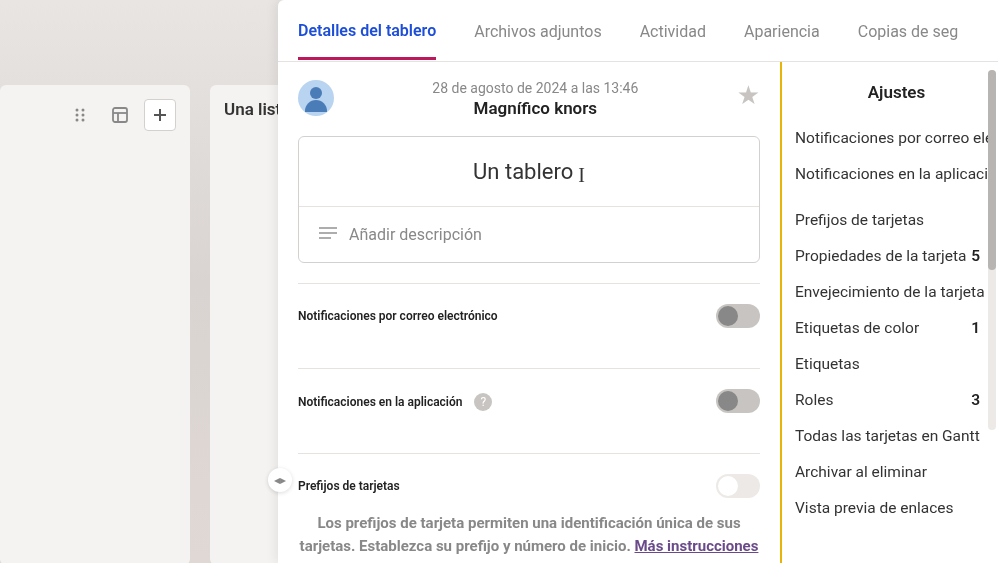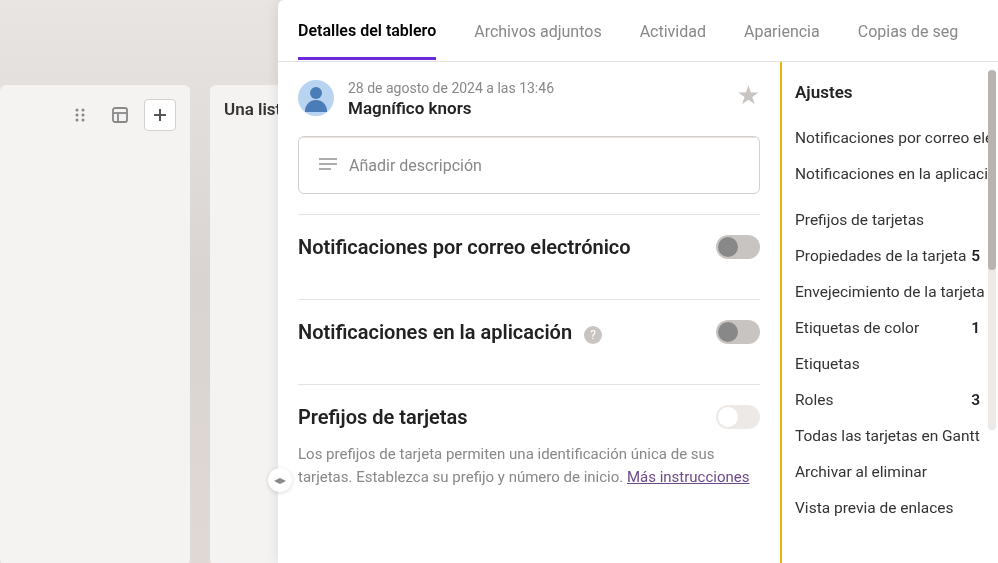--- a/index.html
+++ b/index.html
@@ -79,37 +79,38 @@
       gap: 38px;
     }
     .tab {
       font-size: 16px;
       color: #888;
       cursor: pointer;
       padding: 20px 0 18px 0;
       white-space: nowrap;
     }
     .tab.active {
-      color: #000000;
-      font-weight: 600;
-      border-bottom: 3px solid #6d28d9;
+      color: #1d4ed8;
+      font-weight: 600;
+      border-bottom: 3px solid #be185d;
       padding-bottom: 17px;
     }
     .tab-badge {
       width: 16px;
       height: 16px;
       background: #8e6bb8;
       border-radius: 4px;
       display: inline-block;
       margin-left: auto;
     }
     .panel-body {
       display: flex;
       flex: 1;
       overflow: hidden;
+      text-align: center;
     }
     .main {
       flex: 1;
       padding: 18px 20px;
       overflow-y: auto;
     }
     .header-row {
       display: flex;
       align-items: flex-start;
       gap: 14px;
@@ -184,21 +185,21 @@
       border-top: 1px solid #e5e2e0;
       padding: 20px 0;
       margin-top: 20px;
     }
     .section-header {
       display: flex;
       align-items: center;
       justify-content: space-between;
     }
     .section-title {
-      font-size: 20px;
+      font-size: 12px;
       font-weight: 600;
       color: #222;
     }
     .help-icon {
       width: 18px;
       height: 18px;
       border-radius: 50%;
       background: #c8c4c1;
       color: #fff;
       font-size: 12px;
@@ -229,20 +230,21 @@
       background: #ece9e7;
     }
     .toggle.light::after {
       background: #fff;
     }
     .section-desc {
       font-size: 15px;
       color: #888;
       margin-top: 14px;
       line-height: 1.5;
+      font-weight: bold;
     }
     .link {
       color: #6b4a8a;
       text-decoration: underline;
       cursor: pointer;
     }
     .sidebar {
       width: 218px;
       border-left: 2px solid #eab308;
       padding: 20px 0 20px 13px;
@@ -360,20 +362,23 @@
       <div class="header-row">
         <div class="avatar"></div>
         <div class="header-text">
           <div class="timestamp">28 de agosto de 2024 a las 13:46</div>
           <div class="author">Magnífico knors</div>
         </div>
         <div class="star">★</div>
       </div>
 
       <div class="title-box">
+        <div style="padding:22px 20px; font-size:22px; color:#333; position:relative;">
+          <span>Un tablero</span><span style="position:relative; top:3px; font-family:serif; font-size:20px; color:#333;">&nbsp;I</span>
+        </div>
         <div class="desc-row">
           <span class="desc-icon">
             <svg width="18" height="14" viewBox="0 0 18 14" stroke="#999" stroke-width="1.6">
                 <line x1="0" y1="2" x2="18" y2="2"></line>
                 <line x1="0" y1="7" x2="18" y2="7"></line>
                 <line x1="0" y1="12" x2="12" y2="12"></line>
               </svg>
           </span>
           <span class="desc-placeholder">Añadir descripción</span>
         </div>

